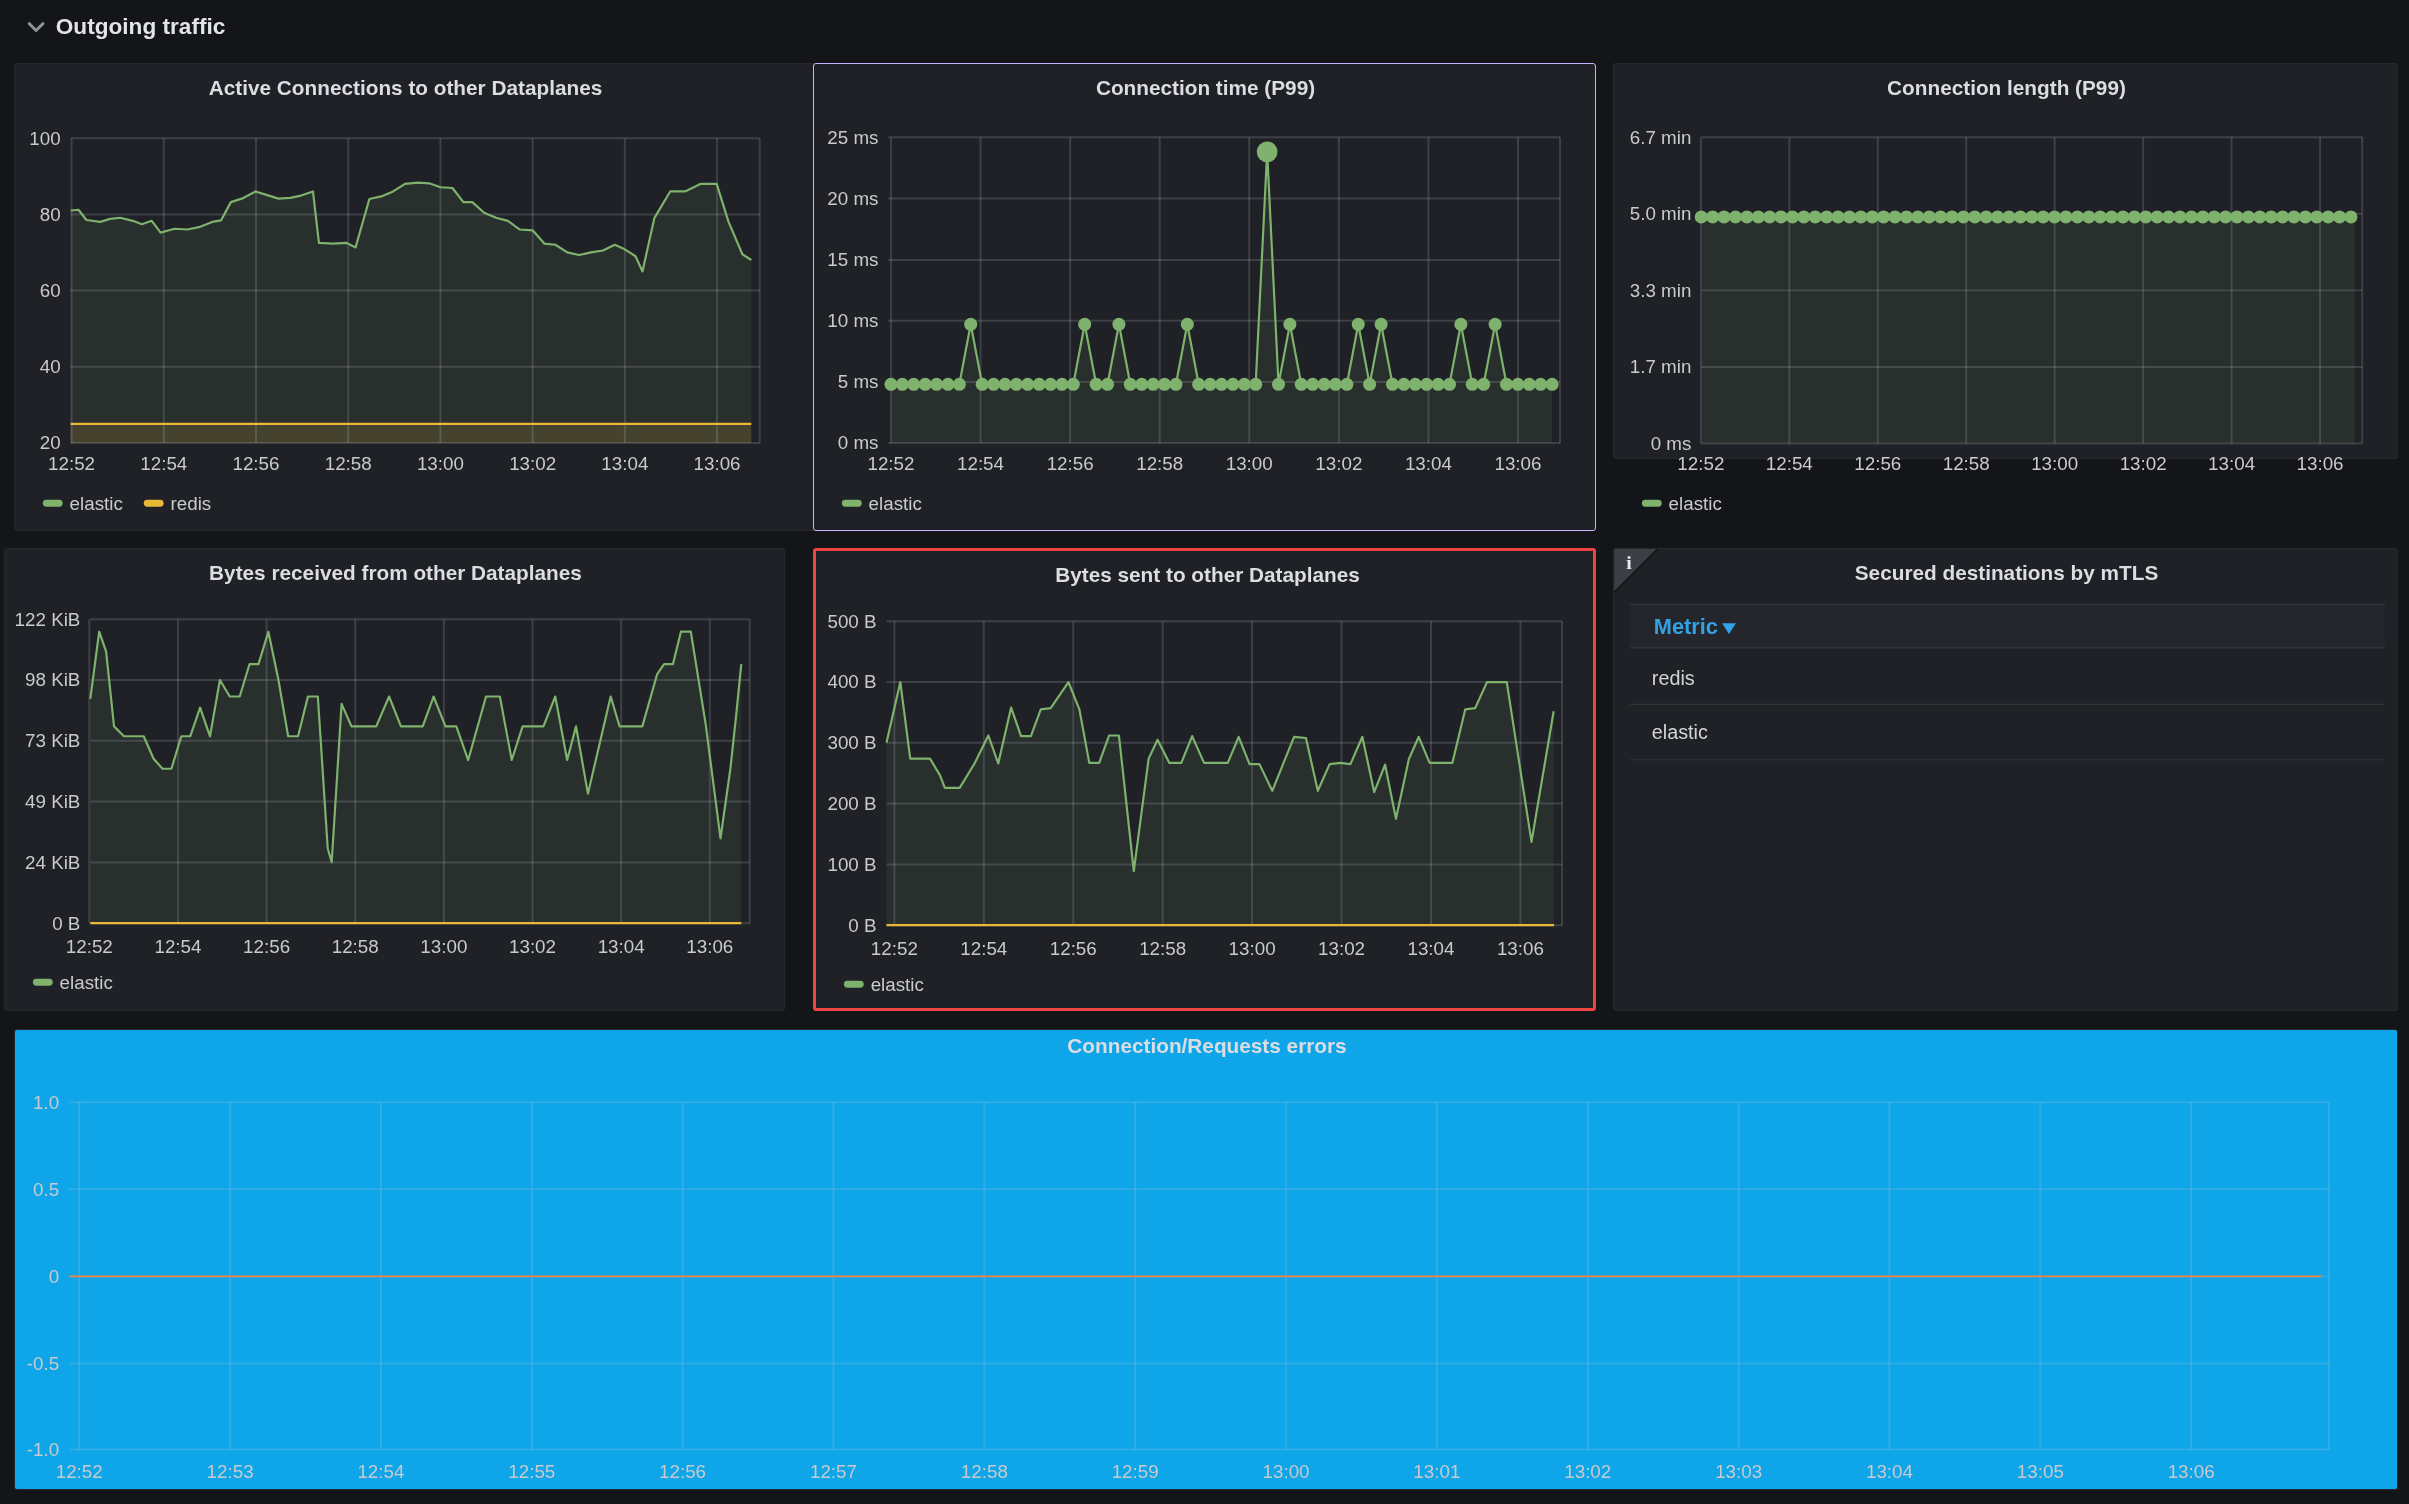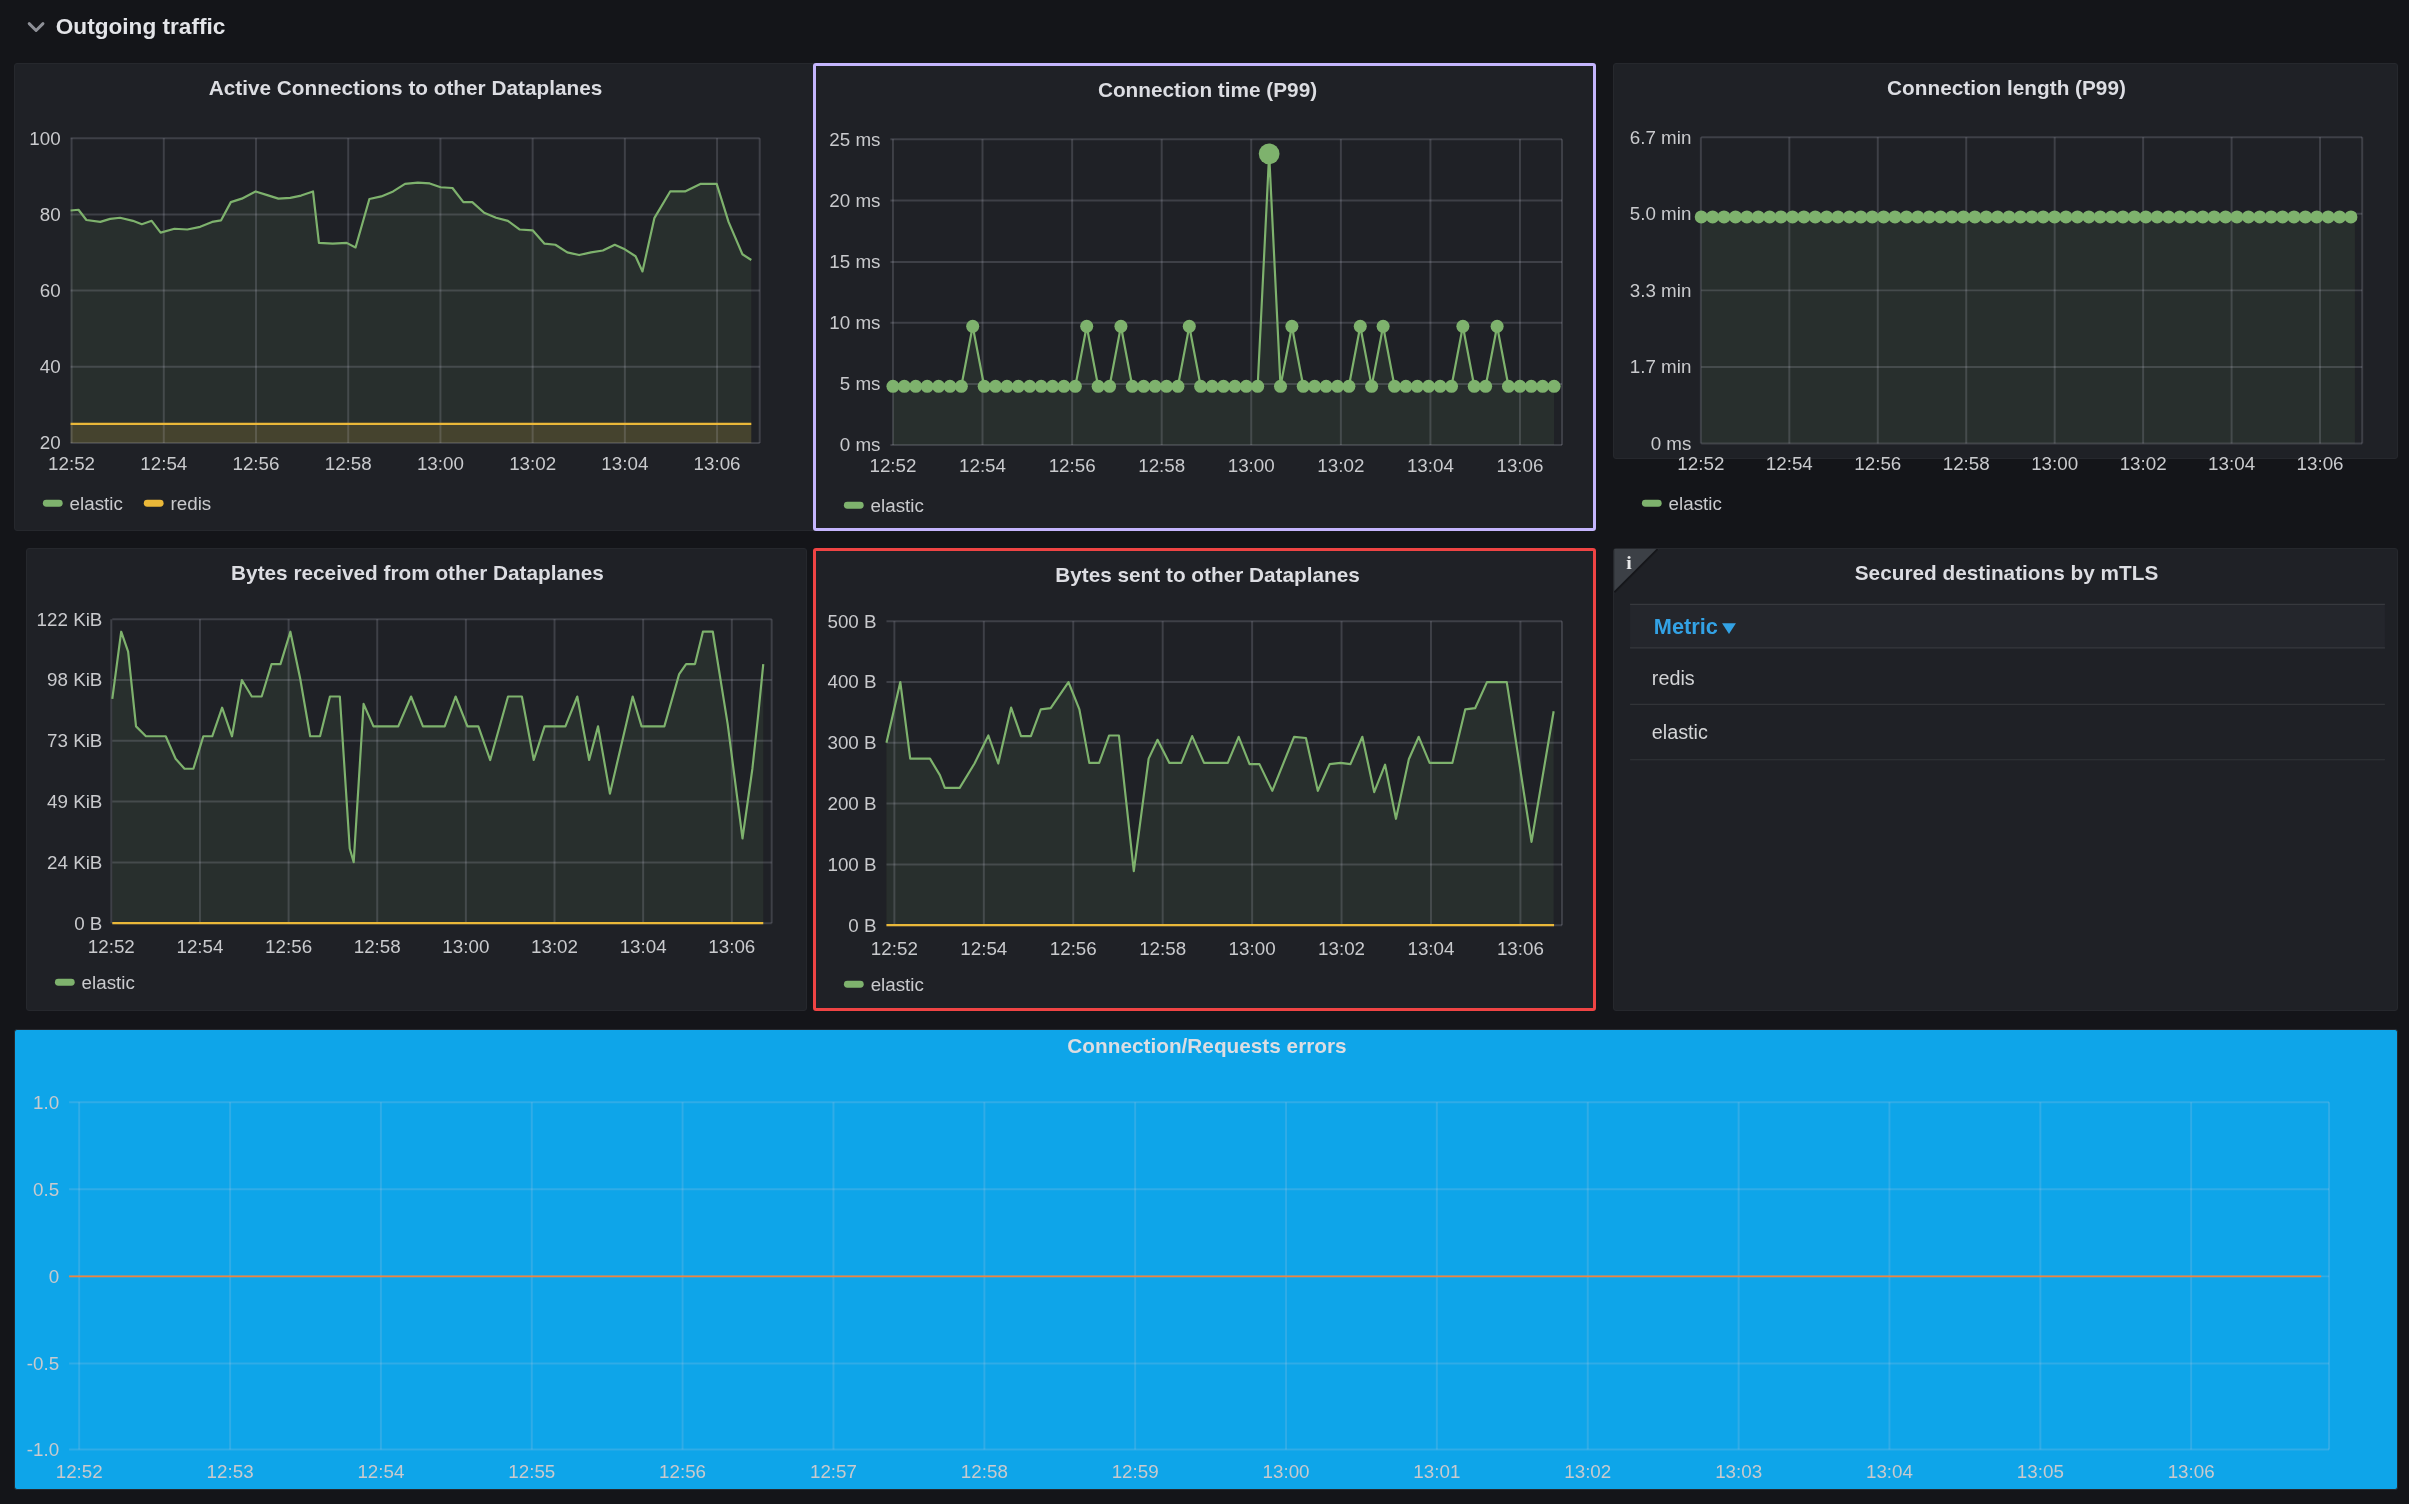--- a/index.html
+++ b/index.html
@@ -37,21 +37,21 @@
       <text x="429.8" y="404.0" font-family="Liberation Sans, sans-serif" font-size="19" fill="#c9cacd" text-anchor="middle" font-weight="400" dominant-baseline="central">13:00</text>
       <text x="523.0" y="404.0" font-family="Liberation Sans, sans-serif" font-size="19" fill="#c9cacd" text-anchor="middle" font-weight="400" dominant-baseline="central">13:02</text>
       <text x="616.2" y="404.0" font-family="Liberation Sans, sans-serif" font-size="19" fill="#c9cacd" text-anchor="middle" font-weight="400" dominant-baseline="central">13:04</text>
       <text x="709.4" y="404.0" font-family="Liberation Sans, sans-serif" font-size="19" fill="#c9cacd" text-anchor="middle" font-weight="400" dominant-baseline="central">13:06</text>
       <rect x="28" y="440.5" width="20" height="7" rx="3.5" fill="#7eb26d"></rect>
       <text x="55.0" y="444.0" font-family="Liberation Sans, sans-serif" font-size="19" fill="#c9cacd" text-anchor="start" font-weight="400" dominant-baseline="central">elastic</text>
       <rect x="130.0" y="440.5" width="20" height="7" rx="3.5" fill="#eab839"></rect>
       <text x="157.0" y="444.0" font-family="Liberation Sans, sans-serif" font-size="19" fill="#c9cacd" text-anchor="start" font-weight="400" dominant-baseline="central">redis</text>
     </svg>
   </div>
-<div style="position:absolute;left:813px;top:63px;width:783px;height:468px;background:#1f2126;border:3px solid #c4b5fd;border-radius:3px;box-sizing:border-box">
+<div style="position:absolute;left:813px;top:63px;width:783px;height:468px;background:#1f2126;border:1px solid #c4b5fd;border-radius:3px;box-sizing:border-box">
     <svg width="783" height="468" viewBox="0 0 791 473" style="position:absolute;top:0;left:0">
       <text x="395.5" y="24.0" font-family="Liberation Sans, sans-serif" font-size="21" fill="#dcdde2" text-anchor="middle" font-weight="600" dominant-baseline="central">Connection time (P99)</text>
       <polygon points="77.6,383.0 77.6,323.7 89.1,323.7 100.6,323.7 112.2,323.7 123.7,323.7 135.2,323.7 146.7,323.7 158.2,263.1 169.8,323.7 181.3,323.7 192.8,323.7 204.3,323.7 215.8,323.7 227.4,323.7 238.9,323.7 250.4,323.7 261.9,323.7 273.4,263.1 285.0,323.7 296.5,323.7 308.0,263.1 319.5,323.7 331.0,323.7 342.6,323.7 354.1,323.7 365.6,323.7 377.1,263.1 388.6,323.7 400.2,323.7 411.7,323.7 423.2,323.7 434.7,323.7 446.2,323.7 457.8,88.8 469.3,323.7 480.8,263.1 492.3,323.7 503.8,323.7 515.4,323.7 526.9,323.7 538.4,323.7 549.9,263.1 561.4,323.7 573.0,263.1 584.5,323.7 596.0,323.7 607.5,323.7 619.0,323.7 630.6,323.7 642.1,323.7 653.6,263.1 665.1,323.7 676.6,323.7 688.2,263.1 699.7,323.7 711.2,323.7 722.7,323.7 734.2,323.7 745.8,323.7 745.8,383.0" fill="#7eb26d" fill-opacity="0.1"></polygon>
       <line x1="75" y1="74.0" x2="753.8" y2="74.0" stroke="rgba(204,204,220,0.18)" stroke-width="2"></line>
       <line x1="75" y1="136.0" x2="753.8" y2="136.0" stroke="rgba(204,204,220,0.18)" stroke-width="2"></line>
       <line x1="75" y1="198.0" x2="753.8" y2="198.0" stroke="rgba(204,204,220,0.18)" stroke-width="2"></line>
       <line x1="75" y1="259.5" x2="753.8" y2="259.5" stroke="rgba(204,204,220,0.18)" stroke-width="2"></line>
       <line x1="75" y1="321.3" x2="753.8" y2="321.3" stroke="rgba(204,204,220,0.18)" stroke-width="2"></line>
       <line x1="75" y1="383.0" x2="753.8" y2="383.0" stroke="rgba(204,204,220,0.18)" stroke-width="2"></line>
       <line x1="77.6" y1="74" x2="77.6" y2="383" stroke="rgba(204,204,220,0.18)" stroke-width="2"></line>
@@ -228,21 +228,21 @@
       <text x="266.4" y="404.0" font-family="Liberation Sans, sans-serif" font-size="19" fill="#c9cacd" text-anchor="middle" font-weight="400" dominant-baseline="central">12:56</text>
       <text x="355.8" y="404.0" font-family="Liberation Sans, sans-serif" font-size="19" fill="#c9cacd" text-anchor="middle" font-weight="400" dominant-baseline="central">12:58</text>
       <text x="445.2" y="404.0" font-family="Liberation Sans, sans-serif" font-size="19" fill="#c9cacd" text-anchor="middle" font-weight="400" dominant-baseline="central">13:00</text>
       <text x="534.6" y="404.0" font-family="Liberation Sans, sans-serif" font-size="19" fill="#c9cacd" text-anchor="middle" font-weight="400" dominant-baseline="central">13:02</text>
       <text x="624.0" y="404.0" font-family="Liberation Sans, sans-serif" font-size="19" fill="#c9cacd" text-anchor="middle" font-weight="400" dominant-baseline="central">13:04</text>
       <text x="713.4" y="404.0" font-family="Liberation Sans, sans-serif" font-size="19" fill="#c9cacd" text-anchor="middle" font-weight="400" dominant-baseline="central">13:06</text>
       <rect x="28" y="440.5" width="20" height="7" rx="3.5" fill="#7eb26d"></rect>
       <text x="55.0" y="444.0" font-family="Liberation Sans, sans-serif" font-size="19" fill="#c9cacd" text-anchor="start" font-weight="400" dominant-baseline="central">elastic</text>
     </svg>
   </div>
-<div style="position:absolute;left:26px;top:548px;width:781px;height:463px;background:#1f2126;border:1px solid #26282d;border-radius:3px;box-sizing:border-box">
+<div style="position:absolute;left:4px;top:548px;width:781px;height:463px;background:#1f2126;border:1px solid #26282d;border-radius:3px;box-sizing:border-box">
     <svg width="781" height="463" viewBox="0 0 789 468" style="position:absolute;top:0;left:0">
       <text x="394.5" y="24.0" font-family="Liberation Sans, sans-serif" font-size="21" fill="#dcdde2" text-anchor="middle" font-weight="600" dominant-baseline="central">Bytes received from other Dataplanes</text>
       <polygon points="86.0,378.2 86.0,151.6 95.0,83.6 102.0,103.7 110.0,179.3 120.0,189.3 130.0,189.3 140.0,189.3 150.0,212.0 159.0,222.1 168.0,222.1 178.0,189.3 187.0,189.3 197.0,160.4 207.0,189.3 217.0,132.4 227.0,149.1 237.0,149.1 247.0,116.3 256.0,116.3 266.0,83.6 276.0,131.4 286.0,189.3 296.0,189.3 306.0,149.1 316.0,149.1 326.0,302.7 330.0,316.5 335.0,237.2 340.0,156.6 350.0,179.3 365.0,179.3 375.0,179.3 388.0,149.1 400.0,179.3 412.0,179.3 422.0,179.3 433.0,149.1 445.0,179.3 456.0,179.3 468.0,213.3 486.0,149.1 500.0,149.1 512.0,213.3 523.0,179.3 532.0,179.3 544.0,179.3 556.0,149.1 568.0,213.3 577.0,179.3 589.0,247.3 612.0,149.1 621.0,179.3 632.0,179.3 644.0,179.3 659.0,126.4 666.0,116.3 675.0,116.3 683.0,83.6 693.0,83.6 708.0,176.8 723.0,292.6 733.0,222.1 739.0,166.7 744.0,116.3 744.0,378.2" fill="#7eb26d" fill-opacity="0.1"></polygon>
       <line x1="86" y1="71.0" x2="752.5" y2="71.0" stroke="rgba(204,204,220,0.18)" stroke-width="2"></line>
       <line x1="86" y1="132.4" x2="752.5" y2="132.4" stroke="rgba(204,204,220,0.18)" stroke-width="2"></line>
       <line x1="86" y1="193.9" x2="752.5" y2="193.9" stroke="rgba(204,204,220,0.18)" stroke-width="2"></line>
       <line x1="86" y1="255.3" x2="752.5" y2="255.3" stroke="rgba(204,204,220,0.18)" stroke-width="2"></line>
       <line x1="86" y1="316.8" x2="752.5" y2="316.8" stroke="rgba(204,204,220,0.18)" stroke-width="2"></line>
       <line x1="86" y1="378.2" x2="752.5" y2="378.2" stroke="rgba(204,204,220,0.18)" stroke-width="2"></line>
       <line x1="85.0" y1="71" x2="85.0" y2="378.2" stroke="rgba(204,204,220,0.18)" stroke-width="2"></line>

